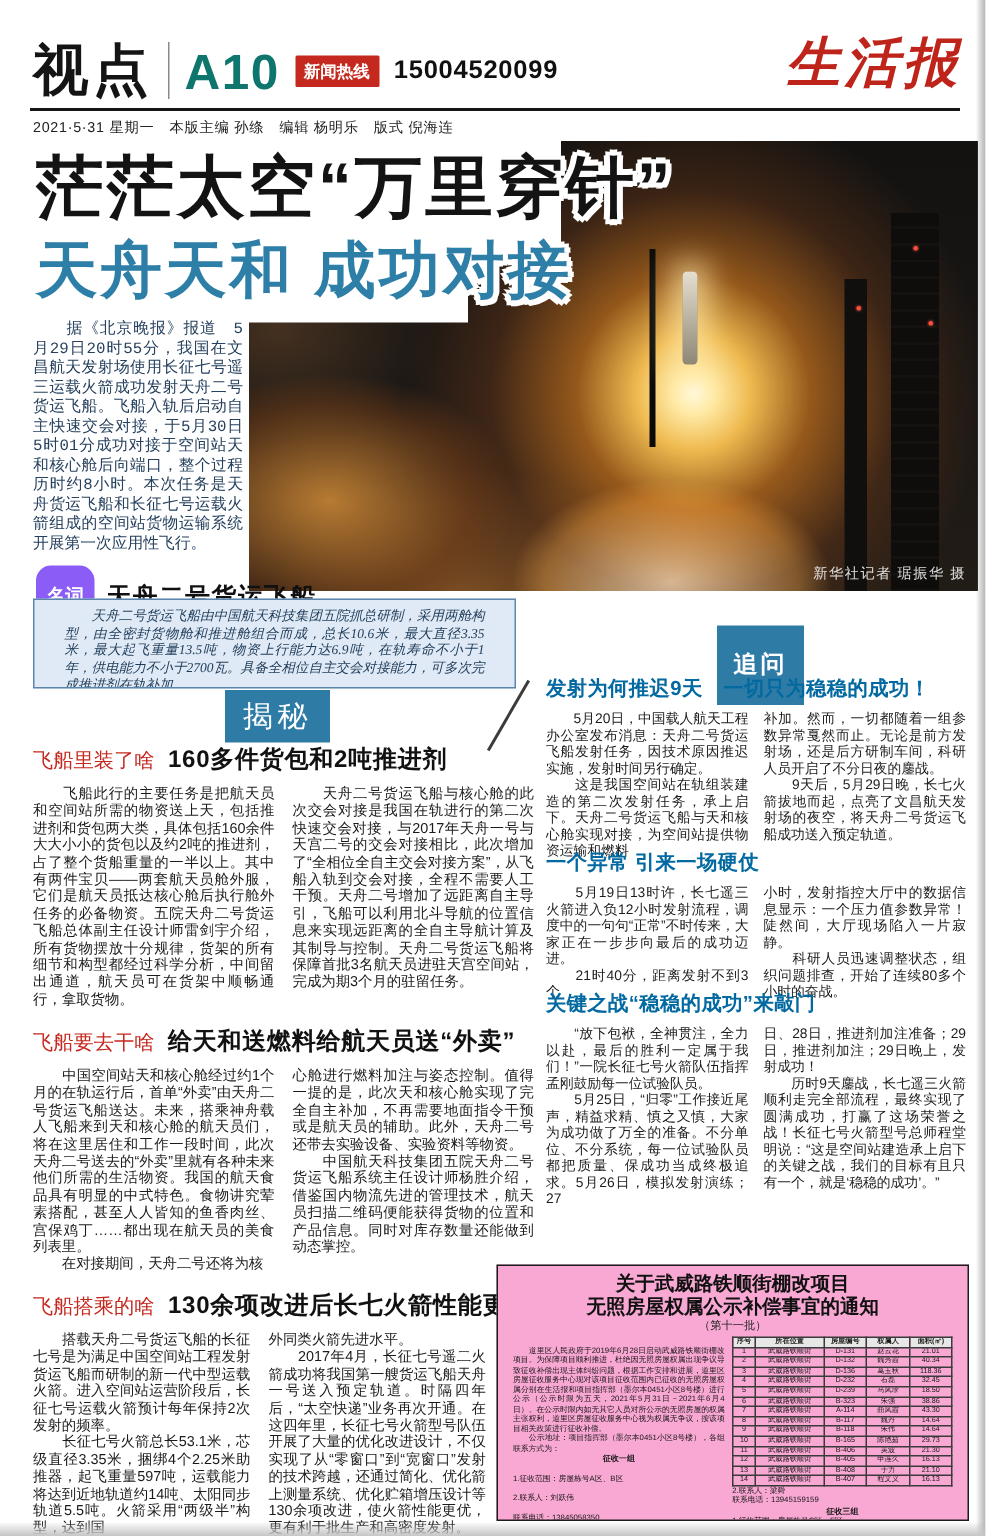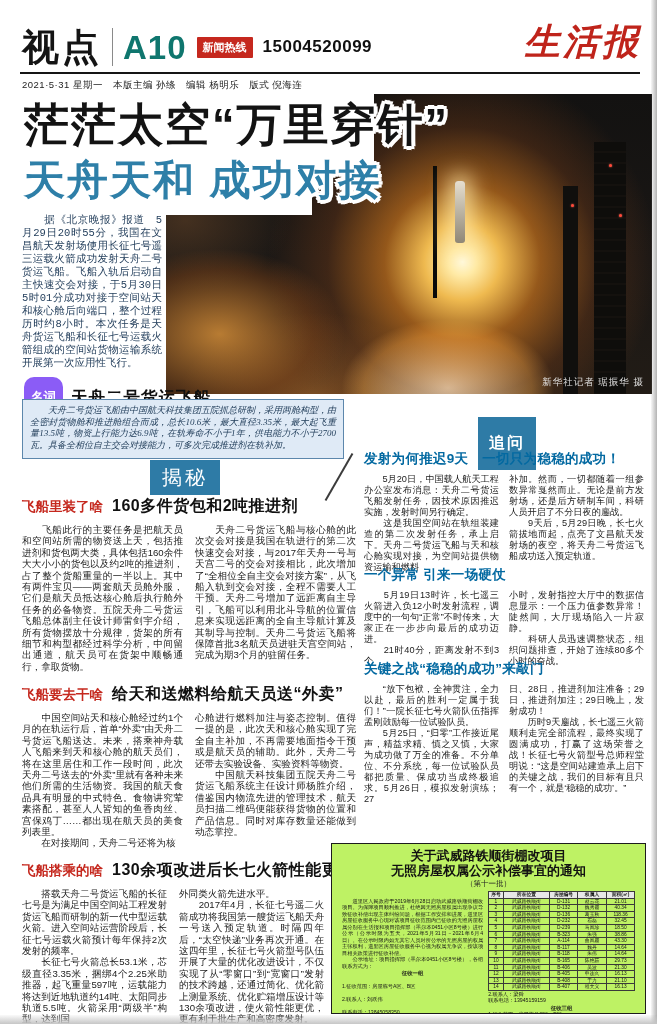--- a/index.html
+++ b/index.html
@@ -42,43 +42,43 @@
   .h1{top:102px;font-size:45px;color:#131313;}
   .h2{top:160px;font-size:41px;color:#2e7fa8;}
   
   .lead{position:absolute;left:22px;top:214px;width:140px;font-family:Liberation Mono, monospace;
         font-size:10.5px;line-height:13px;color:#26415e;text-align:justify;}
   
   .term-hd{position:absolute;left:24px;top:377px;display:flex;align-items:center;gap:8px;}
   .term-badge{background:#8b5cf6;color:#fff;font-size:12.5px;font-weight:800;padding:12px 7px;border-radius:10px;}
   .term-title{font-size:16.5px;font-weight:800;color:#101010;letter-spacing:1px;}
   .term-box{position:absolute;left:22px;top:399px;width:322px;height:60px;box-sizing:border-box;
-            background:#dfeaf6;border:1px solid #5c87ac;padding:5px 7px;overflow:hidden;}
+            background:#dfeaf6;border:1px solid #5c87ac;padding:5px 20px;overflow:hidden;}
   .term-body{font-family:"Liberation Serif","DejaVu Serif",serif;font-style:italic;font-size:9px;line-height:11.5px;
              color:#1d3a57;text-align:justify;}
   
   .badge-jiemi{position:absolute;left:150px;top:460px;background:#2e7ba6;color:#fff;font-size:20px;
                font-weight:400;padding:4px 12px;letter-spacing:3px;}
   .slash{position:absolute;left:338px;top:450px;width:2px;height:54px;background:#3c3c3c;transform:rotate(30deg);}
   .badge-zhuiwen{position:absolute;left:478px;top:417px;background:#2e7ba6;color:#fff;font-size:16px;
                  font-weight:800;padding:16px 11px;letter-spacing:2px;}
   
   .sec{position:absolute;left:22px;width:334px;}
   .sec-hd{display:flex;align-items:baseline;gap:9px;white-space:nowrap;}
-  .sec-label{color:#c5281e;font-weight:700;font-size:13.5px;}
+  .sec-label{color:#c5281e;font-weight:400;font-size:13.5px;}
   .sec-title{font-size:16px;font-weight:800;color:#111;letter-spacing:0.5px;}
   .cols{display:flex;gap:12px;margin-top:7px;}
   .col{width:161px;font-size:9.6px;line-height:11.4px;text-align:justify;white-space:pre-line;color:#1b1b1b;}
   .qsec{position:absolute;left:364px;width:280px;}
   .q-title{font-size:13.5px;font-weight:800;color:#0369a1;white-space:nowrap;letter-spacing:0.3px;}
   .qcols{display:flex;gap:10px;margin-top:6px;}
   .qcol{width:135px;font-size:9.2px;line-height:11px;text-align:justify;white-space:pre-line;color:#1b1b1b;}
   
   .notice{position:absolute;left:331px;top:843px;width:315px;height:171px;box-sizing:border-box;
-          border:1.5px solid #1c1c1c;background:#bef264;padding:4px 10px;overflow:hidden;}
+          border:1.5px solid #1c1c1c;background:#f9a8d4;padding:4px 10px;overflow:hidden;}
   .n-title{font-size:13px;line-height:15px;font-weight:800;text-align:center;color:#111;}
   .n-batch{font-size:7.5px;text-align:center;color:#222;margin:1px 0 2px;}
   .n-cols{display:flex;gap:5px;}
   .n-left{width:148px;font-size:5.2px;line-height:6.5px;text-align:justify;white-space:pre-line;color:#161616;}
   .n-right{width:154px;font-size:5.6px;line-height:6.6px;color:#161616;}
   .n-group{text-align:center;font-weight:700;font-size:5.4px;margin-top:1px;}
   .n-line{font-size:5.2px;line-height:6.4px;}
   table.ntab{width:100%;border-collapse:collapse;font-size:4.8px;line-height:5.6px;table-layout:fixed;}
   .ntab th,.ntab td{border:0.5px solid #3a3a3a;padding:0 1px;text-align:center;overflow:hidden;white-space:nowrap;}
   .ntab th{background:#e7e7e7;font-weight:700;}

